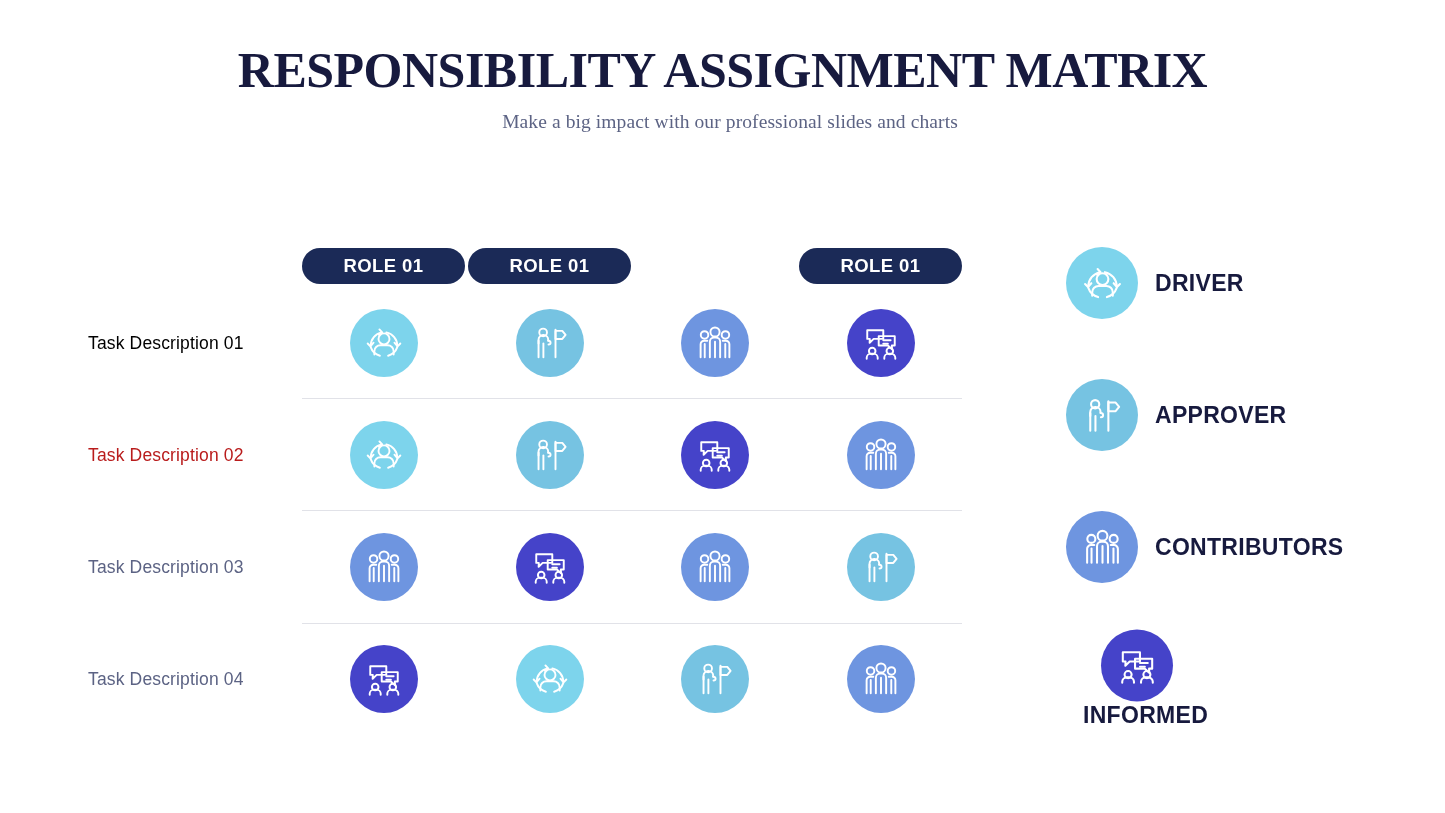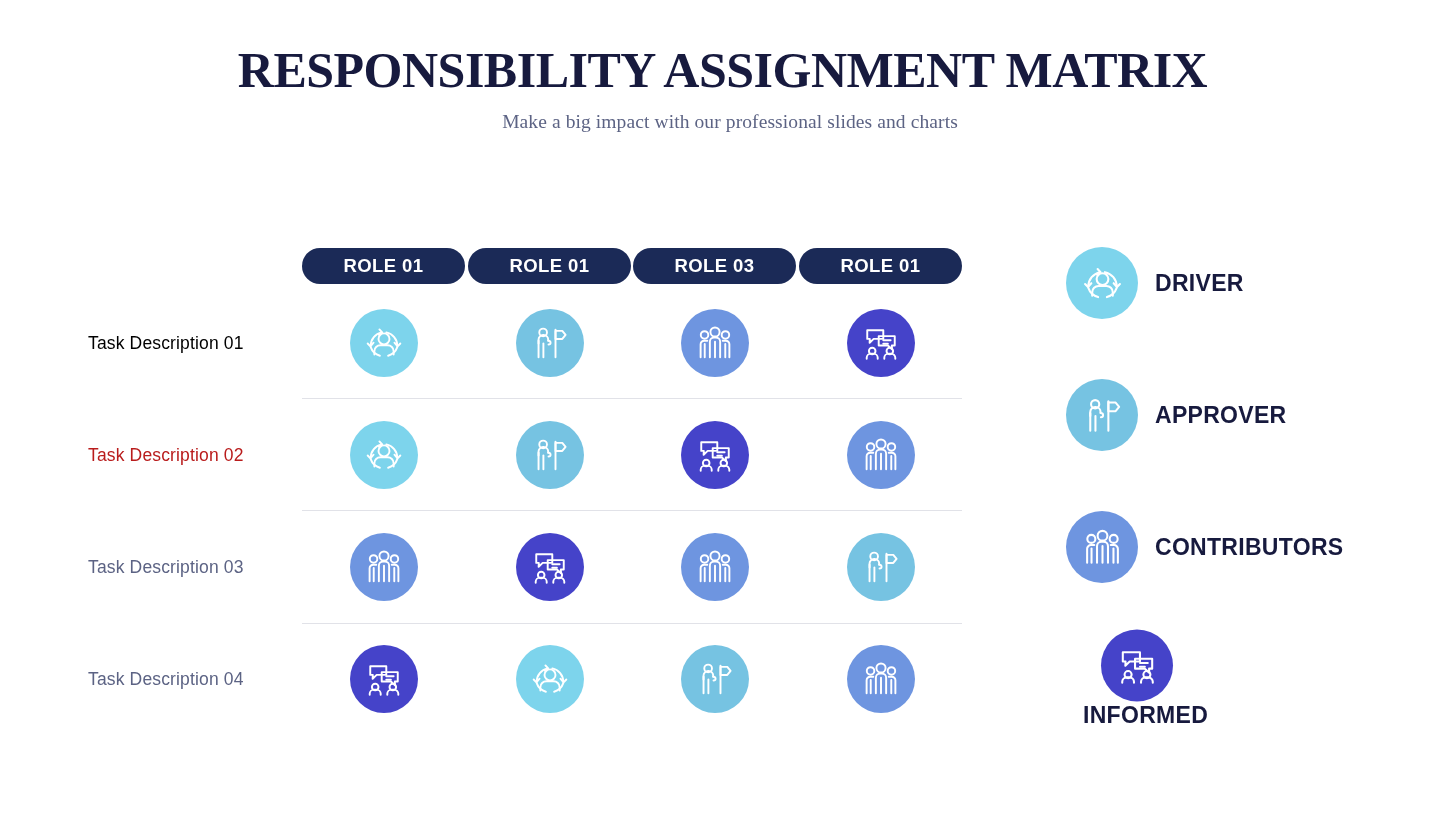--- a/index.html
+++ b/index.html
@@ -78,21 +78,20 @@
 
   <div class="header">
     <div class="title">RESPONSIBILITY ASSIGNMENT MATRIX</div>
     <div class="subtitle">Make a big impact with our professional slides and charts</div>
   </div>
 
   <div class="matrix">
     <div class="role-header" id="role-header">
         <div class="role-pill" style="left: 0px; background: rgb(27, 42, 87);">ROLE 01</div>
         <div class="role-pill" style="left: 166px; background: rgb(27, 42, 87);">ROLE 01</div>
-        <div class="role-pill" style="left: 331px; background: rgb(27, 42, 87);">ROLE 03</div>
         <div class="role-pill" style="left: 497px; background: rgb(27, 42, 87);">ROLE 01</div>
       </div>
     <div id="dividers">
         <div class="divider" style="top: 398px; background: rgb(225, 226, 232);"></div>
         <div class="divider" style="top: 510px; background: rgb(225, 226, 232);"></div>
         <div class="divider" style="top: 623px; background: rgb(225, 226, 232);"></div>
       </div>
     <div id="task-labels">
         <div class="task-label" style="top: 343px; color: #000000;">Task Description 01</div>
         <div class="task-label" style="top: 455px; color: #b91c1c;">Task Description 02</div>

